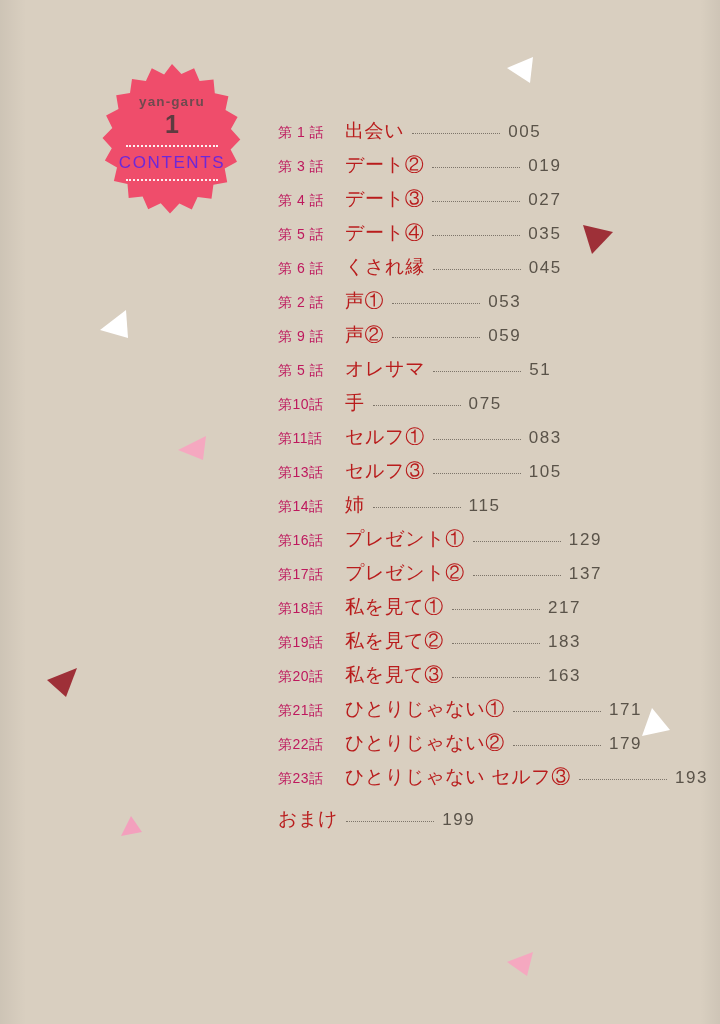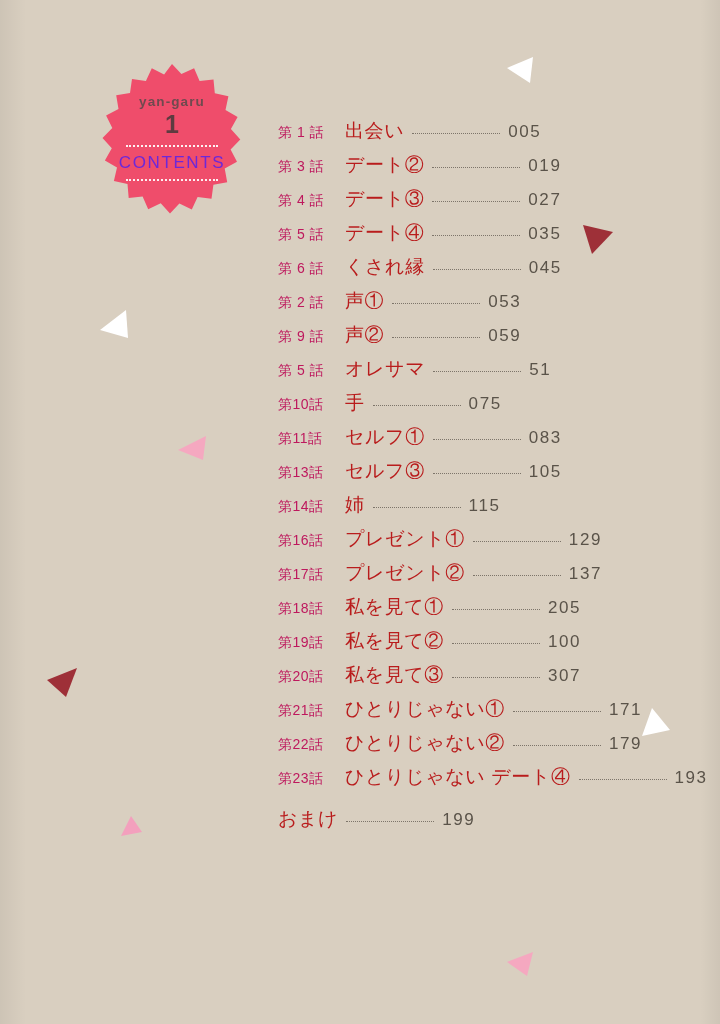--- a/index.html
+++ b/index.html
@@ -274,49 +274,49 @@
       <div class="toc-row">
         <span class="toc-ep">第17話</span>
         <span class="toc-title">プレゼント②</span>
         <span class="leader"></span>
         <span class="toc-page">137</span>
       </div>
       <div class="toc-row">
         <span class="toc-ep">第18話</span>
         <span class="toc-title">私を見て①</span>
         <span class="leader"></span>
-        <span class="toc-page">205</span>
+        <span class="toc-page">217</span>
       </div>
       <div class="toc-row">
         <span class="toc-ep">第19話</span>
         <span class="toc-title">私を見て②</span>
         <span class="leader"></span>
-        <span class="toc-page">100</span>
+        <span class="toc-page">183</span>
       </div>
       <div class="toc-row">
         <span class="toc-ep">第20話</span>
         <span class="toc-title">私を見て③</span>
         <span class="leader"></span>
-        <span class="toc-page">307</span>
+        <span class="toc-page">163</span>
       </div>
       <div class="toc-row">
         <span class="toc-ep">第21話</span>
         <span class="toc-title">ひとりじゃない①</span>
         <span class="leader"></span>
         <span class="toc-page">171</span>
       </div>
       <div class="toc-row">
         <span class="toc-ep">第22話</span>
         <span class="toc-title">ひとりじゃない②</span>
         <span class="leader"></span>
         <span class="toc-page">179</span>
       </div>
       <div class="toc-row">
         <span class="toc-ep">第23話</span>
-        <span class="toc-title">ひとりじゃない デート④</span>
+        <span class="toc-title">ひとりじゃない セルフ③</span>
         <span class="leader"></span>
         <span class="toc-page">193</span>
       </div>
       <div class="toc-row extra">
         <span class="toc-title">おまけ</span>
         <span class="leader"></span>
         <span class="toc-page">199</span>
       </div>
     </div>
 

